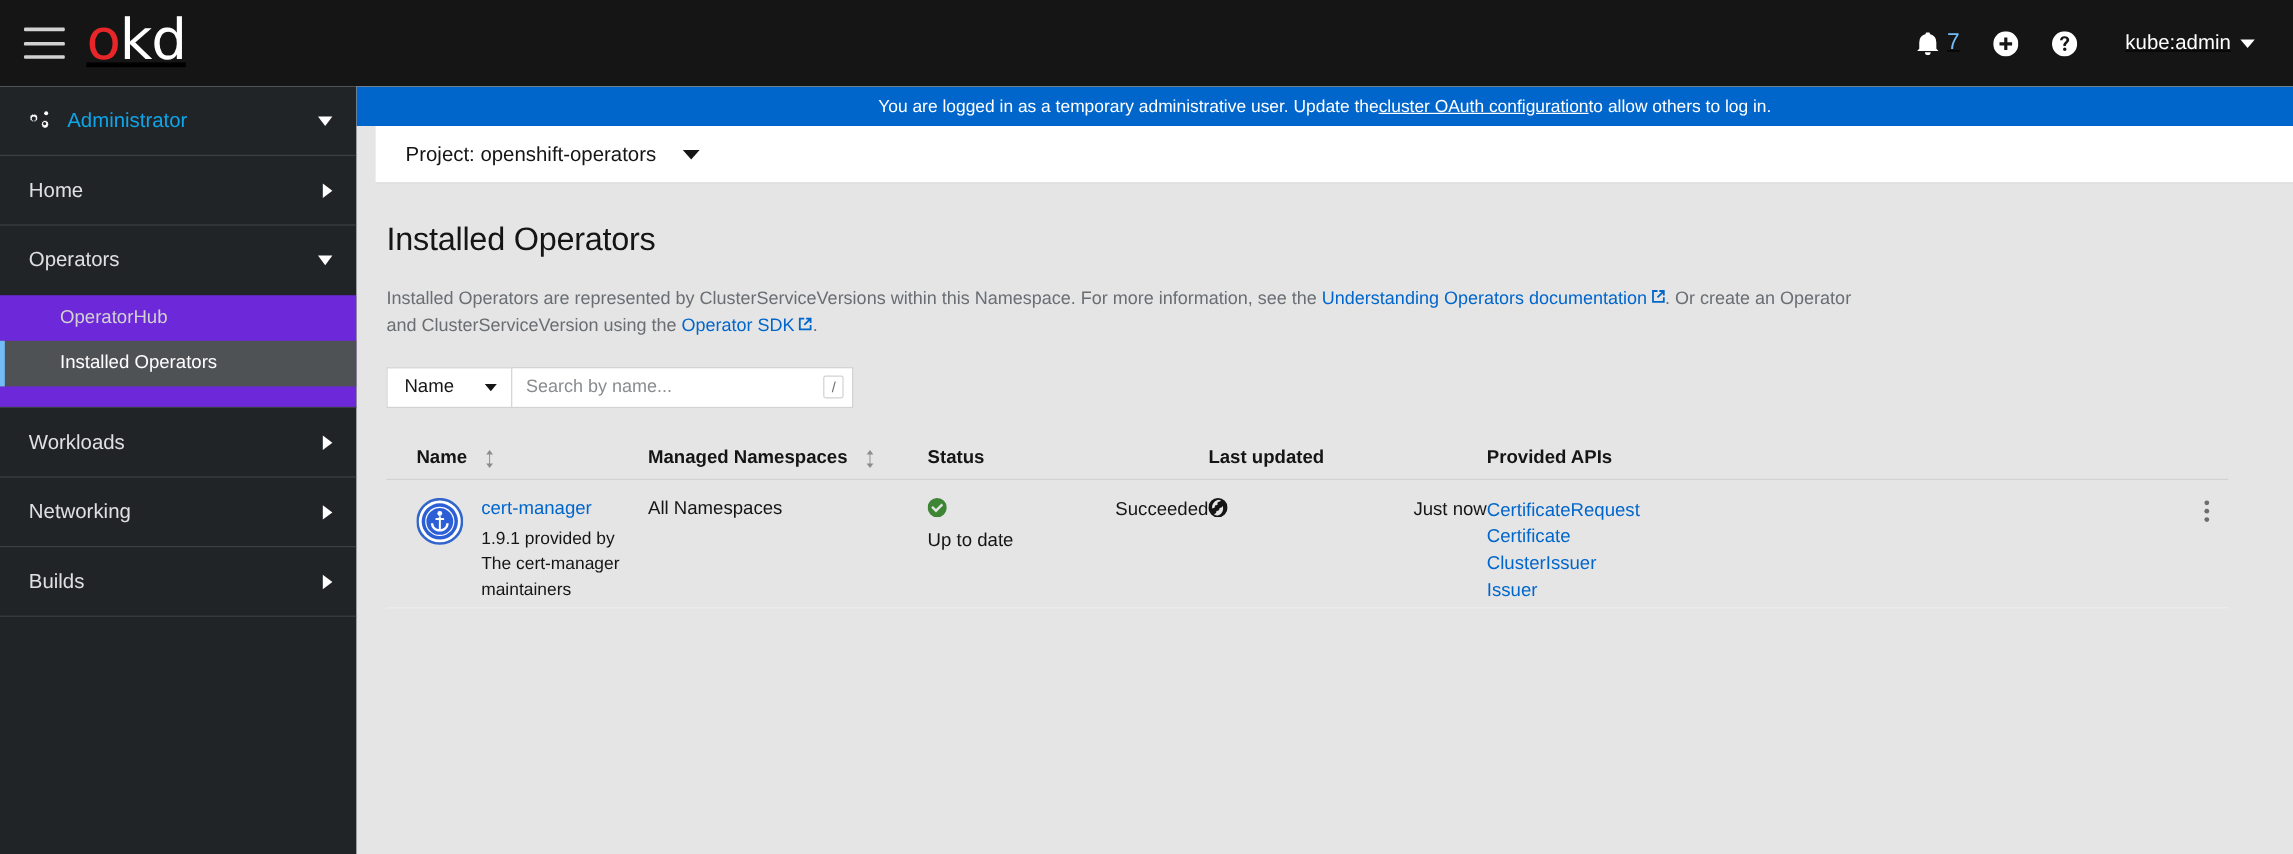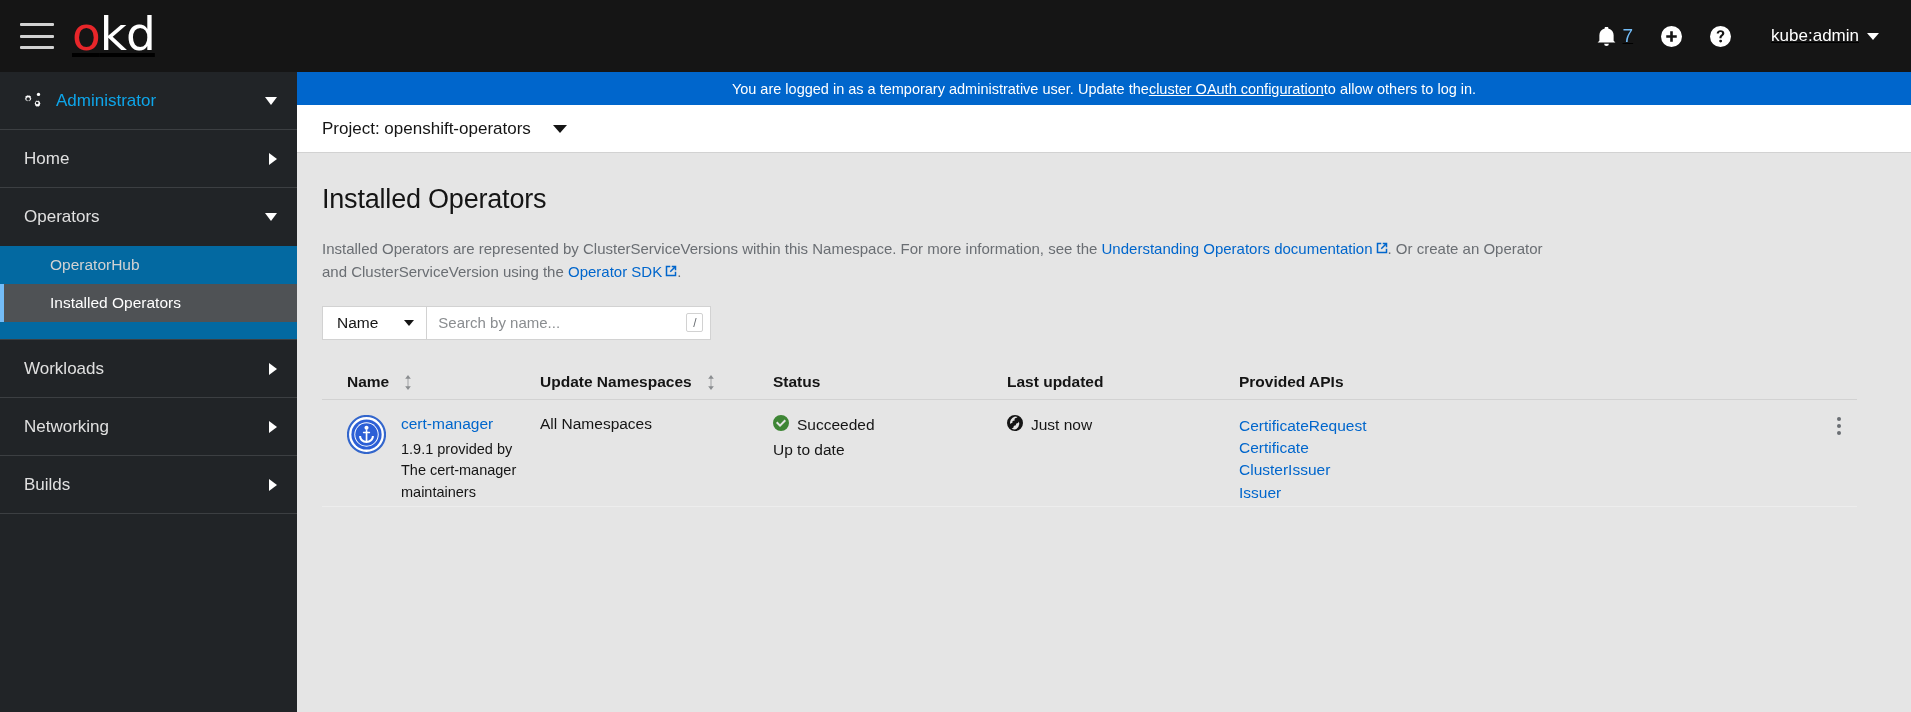--- a/index.html
+++ b/index.html
@@ -91,21 +91,21 @@
     border-top: 6px solid transparent;
     border-bottom: 6px solid transparent;
     border-left: 8px solid #fff;
   }
   .chev-down {
     width: 0; height: 0;
     border-left: 6px solid transparent;
     border-right: 6px solid transparent;
     border-top: 8px solid #fff;
   }
-  .nav-group-body { background: #0369a1; }
+  .nav-group-body { background: #6d28d9; }
   .subnav-item {
     height: 38px; display: flex; align-items: center;
     padding-left: 50px;
     color: #d2d2d2; font-size: 15.5px;
     cursor: pointer;
     border-left: 4px solid transparent;
     padding-left: 46px;
   }
   .subnav-item.active {
     background: #4f5255;
@@ -127,20 +127,21 @@
     color: #fff; font-size: 14.5px;
   }
   .alert-banner a { color: #fff; text-decoration: underline; }
 
   .project-bar {
     height: 48px;
     border-bottom: 1px solid #d2d2d2;
     display: flex; align-items: center;
     padding-left: 25px;
     background: #fff;
+    margin-left: 16px;
   }
   .project-select {
     display: flex; align-items: center; gap: 22px;
     font-size: 17px; color: #151515; cursor: pointer;
   }
   .project-select .caret {
     width: 0; height: 0;
     border-left: 7px solid transparent;
     border-right: 7px solid transparent;
     border-top: 8px solid #151515;
@@ -220,21 +221,21 @@
   }
   .name-cell { display: flex; gap: 15px; padding-left: 25px; width: 218px; }
   .op-logo {
     width: 39px; height: 39px; flex: none; position: relative;
   }
   .op-name-link { color: #0066cc; text-decoration: none; font-size: 15.5px; }
   .op-version {
     color: #151515; font-size: 14.5px; line-height: 1.5; margin-top: 6px;
     max-width: 145px;
   }
-  .status-line { display: flex; align-items: center; gap: 8px; }
+  .status-line { display: flex; align-items: center; gap: 8px; justify-content: space-between; }
   .status-sub { margin-top: 6px; color: #151515; }
   .api-link { color: #0066cc; text-decoration: none; display: block; line-height: 1.45; }
   .kebab {
     margin-left: auto; padding-right: 16px;
     display: flex; flex-direction: column; gap: 3px; align-items: center;
     cursor: pointer; padding-top: 2px;
   }
   .kebab i { width: 4px; height: 4px; background: #6a6e73; border-radius: 50%; display: block; }
 </style>
 </head>
@@ -376,21 +377,21 @@
         <div class="th col-name">
           <span>Name</span>
           <span class="sorter">
             <svg width="10" height="15" viewBox="0 0 10 16" fill="#8a8d90">
                 <path d="M5 0 2 4h6zM5 16 2 12h6z"></path>
                 <rect x="4.6" y="3" width="0.8" height="10"></rect>
               </svg>
           </span>
         </div>
         <div class="th col-ns">
-          <span>Update Namespaces</span>
+          <span>Managed Namespaces</span>
           <span class="sorter">
             <svg width="10" height="15" viewBox="0 0 10 16" fill="#8a8d90">
                 <path d="M5 0 2 4h6zM5 16 2 12h6z"></path>
                 <rect x="4.6" y="3" width="0.8" height="10"></rect>
               </svg>
           </span>
         </div>
         <div class="th col-status">
           <span>Status</span>
         </div>

